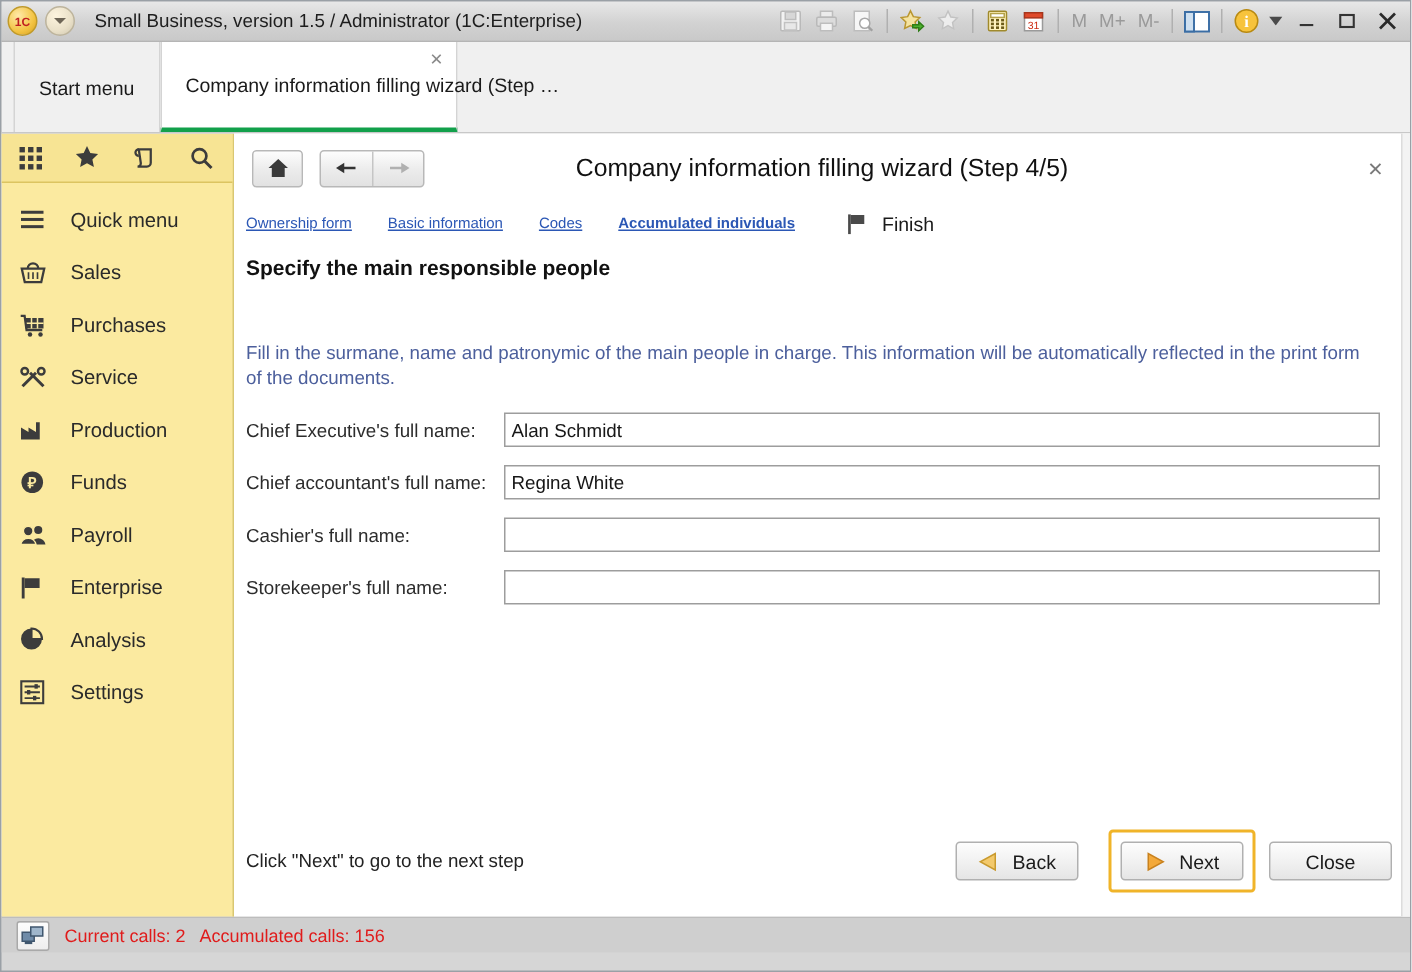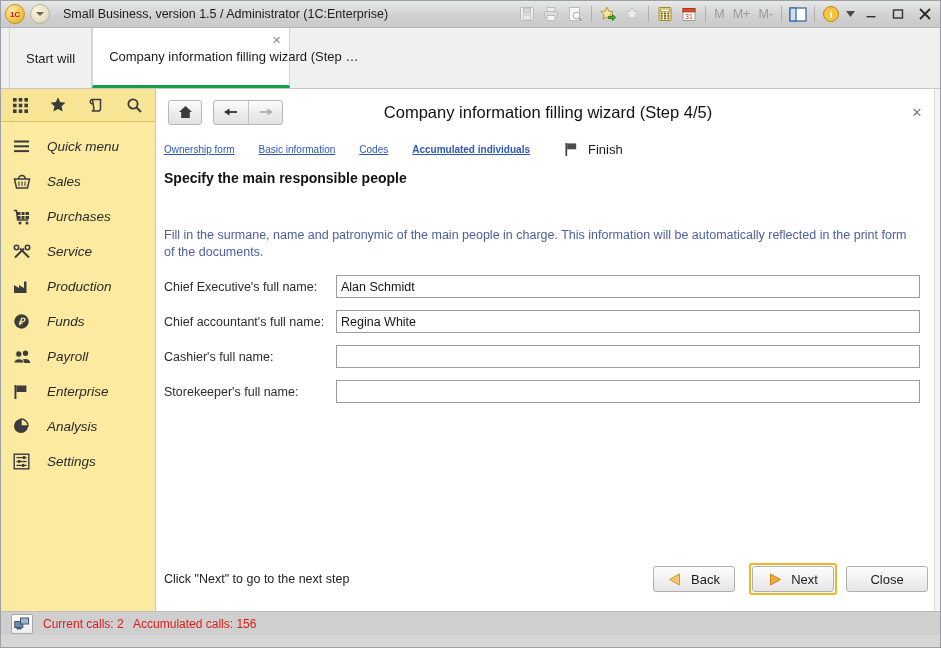--- a/index.html
+++ b/index.html
@@ -154,21 +154,20 @@
 
   
   .sidebar {
     width: 155px;
     flex: none;
     background: #fbeaa0;
     border-right: 1px solid #d9c772;
     box-sizing: border-box;
     display: flex;
     flex-direction: column;
-    font-style: italic;
   }
   .side-tools {
     height: 33px;
     background: #f7e494;
     border-bottom: 1px solid #dcc461;
     display: flex;
     align-items: center;
     box-sizing: border-box;
   }
   .side-tool {
@@ -347,22 +346,22 @@
     font-size: 13px;
     color: #1a1a1a;
     box-sizing: border-box;
     margin-left: 9px;
     padding: 0 10px;
   }
   .btn .tri { margin-right: 9px; display: flex; flex: none; }
   .btn-focus {
     border: 2px solid #f0b429;
     border-radius: 3px;
-    padding: 1px;
-    margin-left: 14px;
+    padding: 6px;
+    margin-left: 20px;
     display: flex;
   }
   .btn-focus .btn { margin-left: 0; }
 
   
   .right-strip {
     position: absolute;
     top: 0; right: 0;
     width: 6px; height: 100%;
     background: #f3f3f3;
@@ -506,21 +505,21 @@
         <svg class="gl" width="14" height="14" viewBox="0 0 14 14">
           <line x1="2" y1="2" x2="12" y2="12" stroke="#2a2a2a" stroke-width="1.8"></line>
           <line x1="12" y1="2" x2="2" y2="12" stroke="#2a2a2a" stroke-width="1.8"></line>
         </svg>
       </div>
     </div>
   </div>
 
   <div class="tabbar">
     <div class="tab inactive">
-      <span>Start will</span>
+      <span>Start menu</span>
     </div>
     <div class="tab active">
       <span class="tab-label2">Company information filling wizard (Step …</span>
       <span class="tab-close">✕</span>
     </div>
   </div>
 
   <div class="body-row">
 
     <div class="sidebar">

